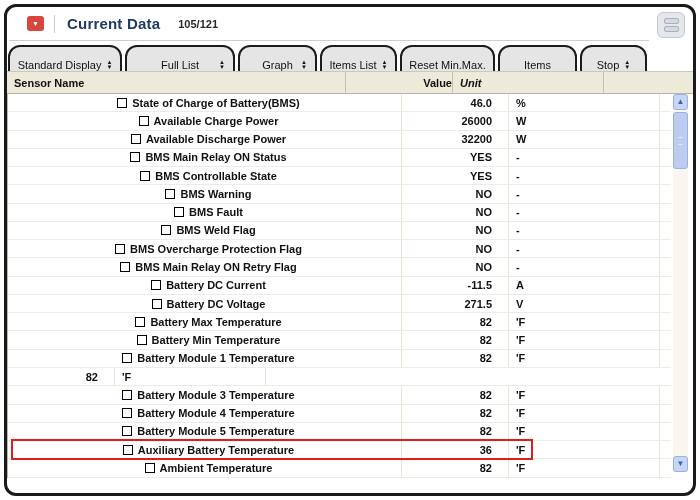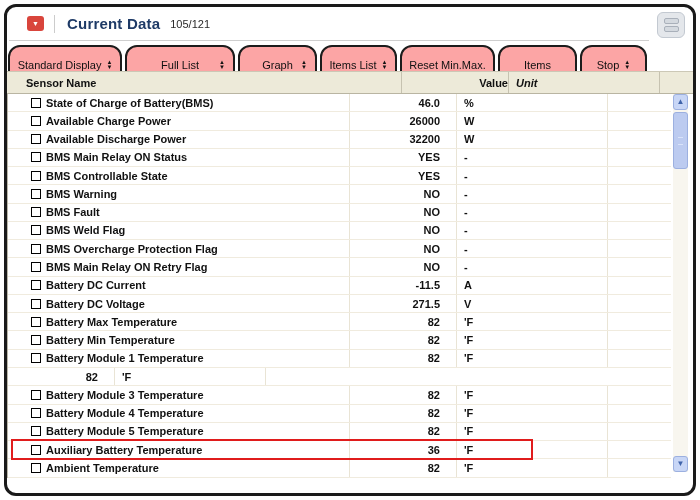--- a/index.html
+++ b/index.html
@@ -7,52 +7,52 @@
   body { position:relative; overflow:hidden; }
 
   .frame { position:absolute; inset:4px; border:3px solid #1a1a1a; border-radius:12px; background:#fff; }
 
   
   .titlebar { position:absolute; top:0; left:0; right:0; height:33px; display:flex; align-items:center; padding-left:20px; }
   .app-icon { width:17px; height:15px; border-radius:3px; background:var(--icon-red,#d9453c); color:#fff;
               display:flex; align-items:center; justify-content:center; font-size:7px; line-height:1; flex:none; }
   .title-divider { width:1px; height:18px; background:#cccccc; margin:0 12px 0 10px; }
   .page-title { font-size:15px; font-weight:bold; color:var(--title-navy,#1e3a66); letter-spacing:.2px; }
-  .counter { margin-left:10px; font-size:11px; color:#2a2a2a; }
+  .counter { margin-left:18px; font-size:11px; color:#2a2a2a;font-weight:bold; }
   .layout-btn { position:absolute; top:5px; right:8px; width:28px; height:26px; border-radius:6px;
                 background:#e4e7eb; border:1px solid #c3c9d1; display:flex; flex-direction:column;
                 align-items:center; justify-content:center; gap:2px; cursor:pointer; }
   .layout-btn .bar { width:15px; height:6px; border-radius:2px; background:#d4d9df; border:1px solid #a9b0ba; }
 
   .separator { position:absolute; top:33px; left:2px; width:640px; height:1px; background:#cfcfcf; }
 
   
   .toolbar { position:absolute; top:38px; left:1px; display:flex; gap:3px; }
-  .tb-btn { height:39px; border:2px solid #1c1c1c; border-radius:12px; background:#fca5a5; color:#111;
+  .tb-btn { height:39px; border:2px solid #1c1c1c; border-radius:12px; background:#e5e5e5; color:#111;
             font-family:"Liberation Sans",sans-serif; font-size:11px; display:flex; align-items:center;
             justify-content:center; gap:5px; position:relative; padding:0 6px; cursor:pointer; }
   .tb-btn .spinner { display:flex; flex-direction:column; font-size:6px; line-height:5px; color:#111; }
   .tb-btn.spread .spinner { position:absolute; right:8px; top:50%; transform:translateY(-50%); }
 
   
   .grid-header { position:absolute; top:64px; left:0; right:0; height:23px; background:var(--header-beige,#edead9);
                  border-top:1px solid #ccc8b6; border-bottom:1px solid #b9b5a2; display:flex;
                  font-size:11px; font-weight:bold; color:#111; }
   .gh-cell { height:100%; display:flex; align-items:center; }
-  .gh-name  { width:395px; padding-left:19px;  border-right:1px solid #c6c2b0; }
+  .gh-name  { width:339px; padding-left:7px;  border-right:1px solid #c6c2b0; }
   .gh-value { width:107px; border-right:1px solid #c6c2b0; justify-content:flex-end; }
   .gh-unit  { width:151px; padding-left:7px;  border-right:1px solid #c6c2b0;font-style:italic; }
   .gh-rest  { flex:1; }
 
   
   .grid-body { position:absolute; top:87px; left:0; right:22px; height:384px; border-left:1px solid #bab6a8; background:#fff; }
   .row { height:18.28px; display:flex; align-items:stretch; border-bottom:1px solid #f0ebde;
          font-size:11px; font-weight:bold; color:#111; position:relative; }
   .cell { display:flex; align-items:center; }
-  .cell-name  { width:342px; padding-left:19px;  border-right:1px solid #e9e4d5; }
+  .cell-name  { width:394px; padding-left:4px;  border-right:1px solid #e9e4d5;justify-content:center; }
   .cell-value { width:107px; padding-right:16px; border-right:1px solid #e9e4d5; justify-content:flex-end; }
   .cell-unit  { width:151px; padding-left:7px;  border-right:1px solid #e9e4d5; }
   .cell-rest  { flex:1; }
   .checkbox { width:10px; height:10px; border:1.5px solid #000; background:#fff; margin:0 5px 0 4px; flex:none; cursor:pointer; }
 
   .row-highlight { position:absolute; left:3px; top:-2px; width:522px; height:21px;
                    border:2px solid var(--highlight-red,#e01c1c); pointer-events:none; z-index:3; }
 
   
   .scrollbar { position:absolute; top:87px; right:5px; width:15px; height:378px; background:#f8f6ef; }

